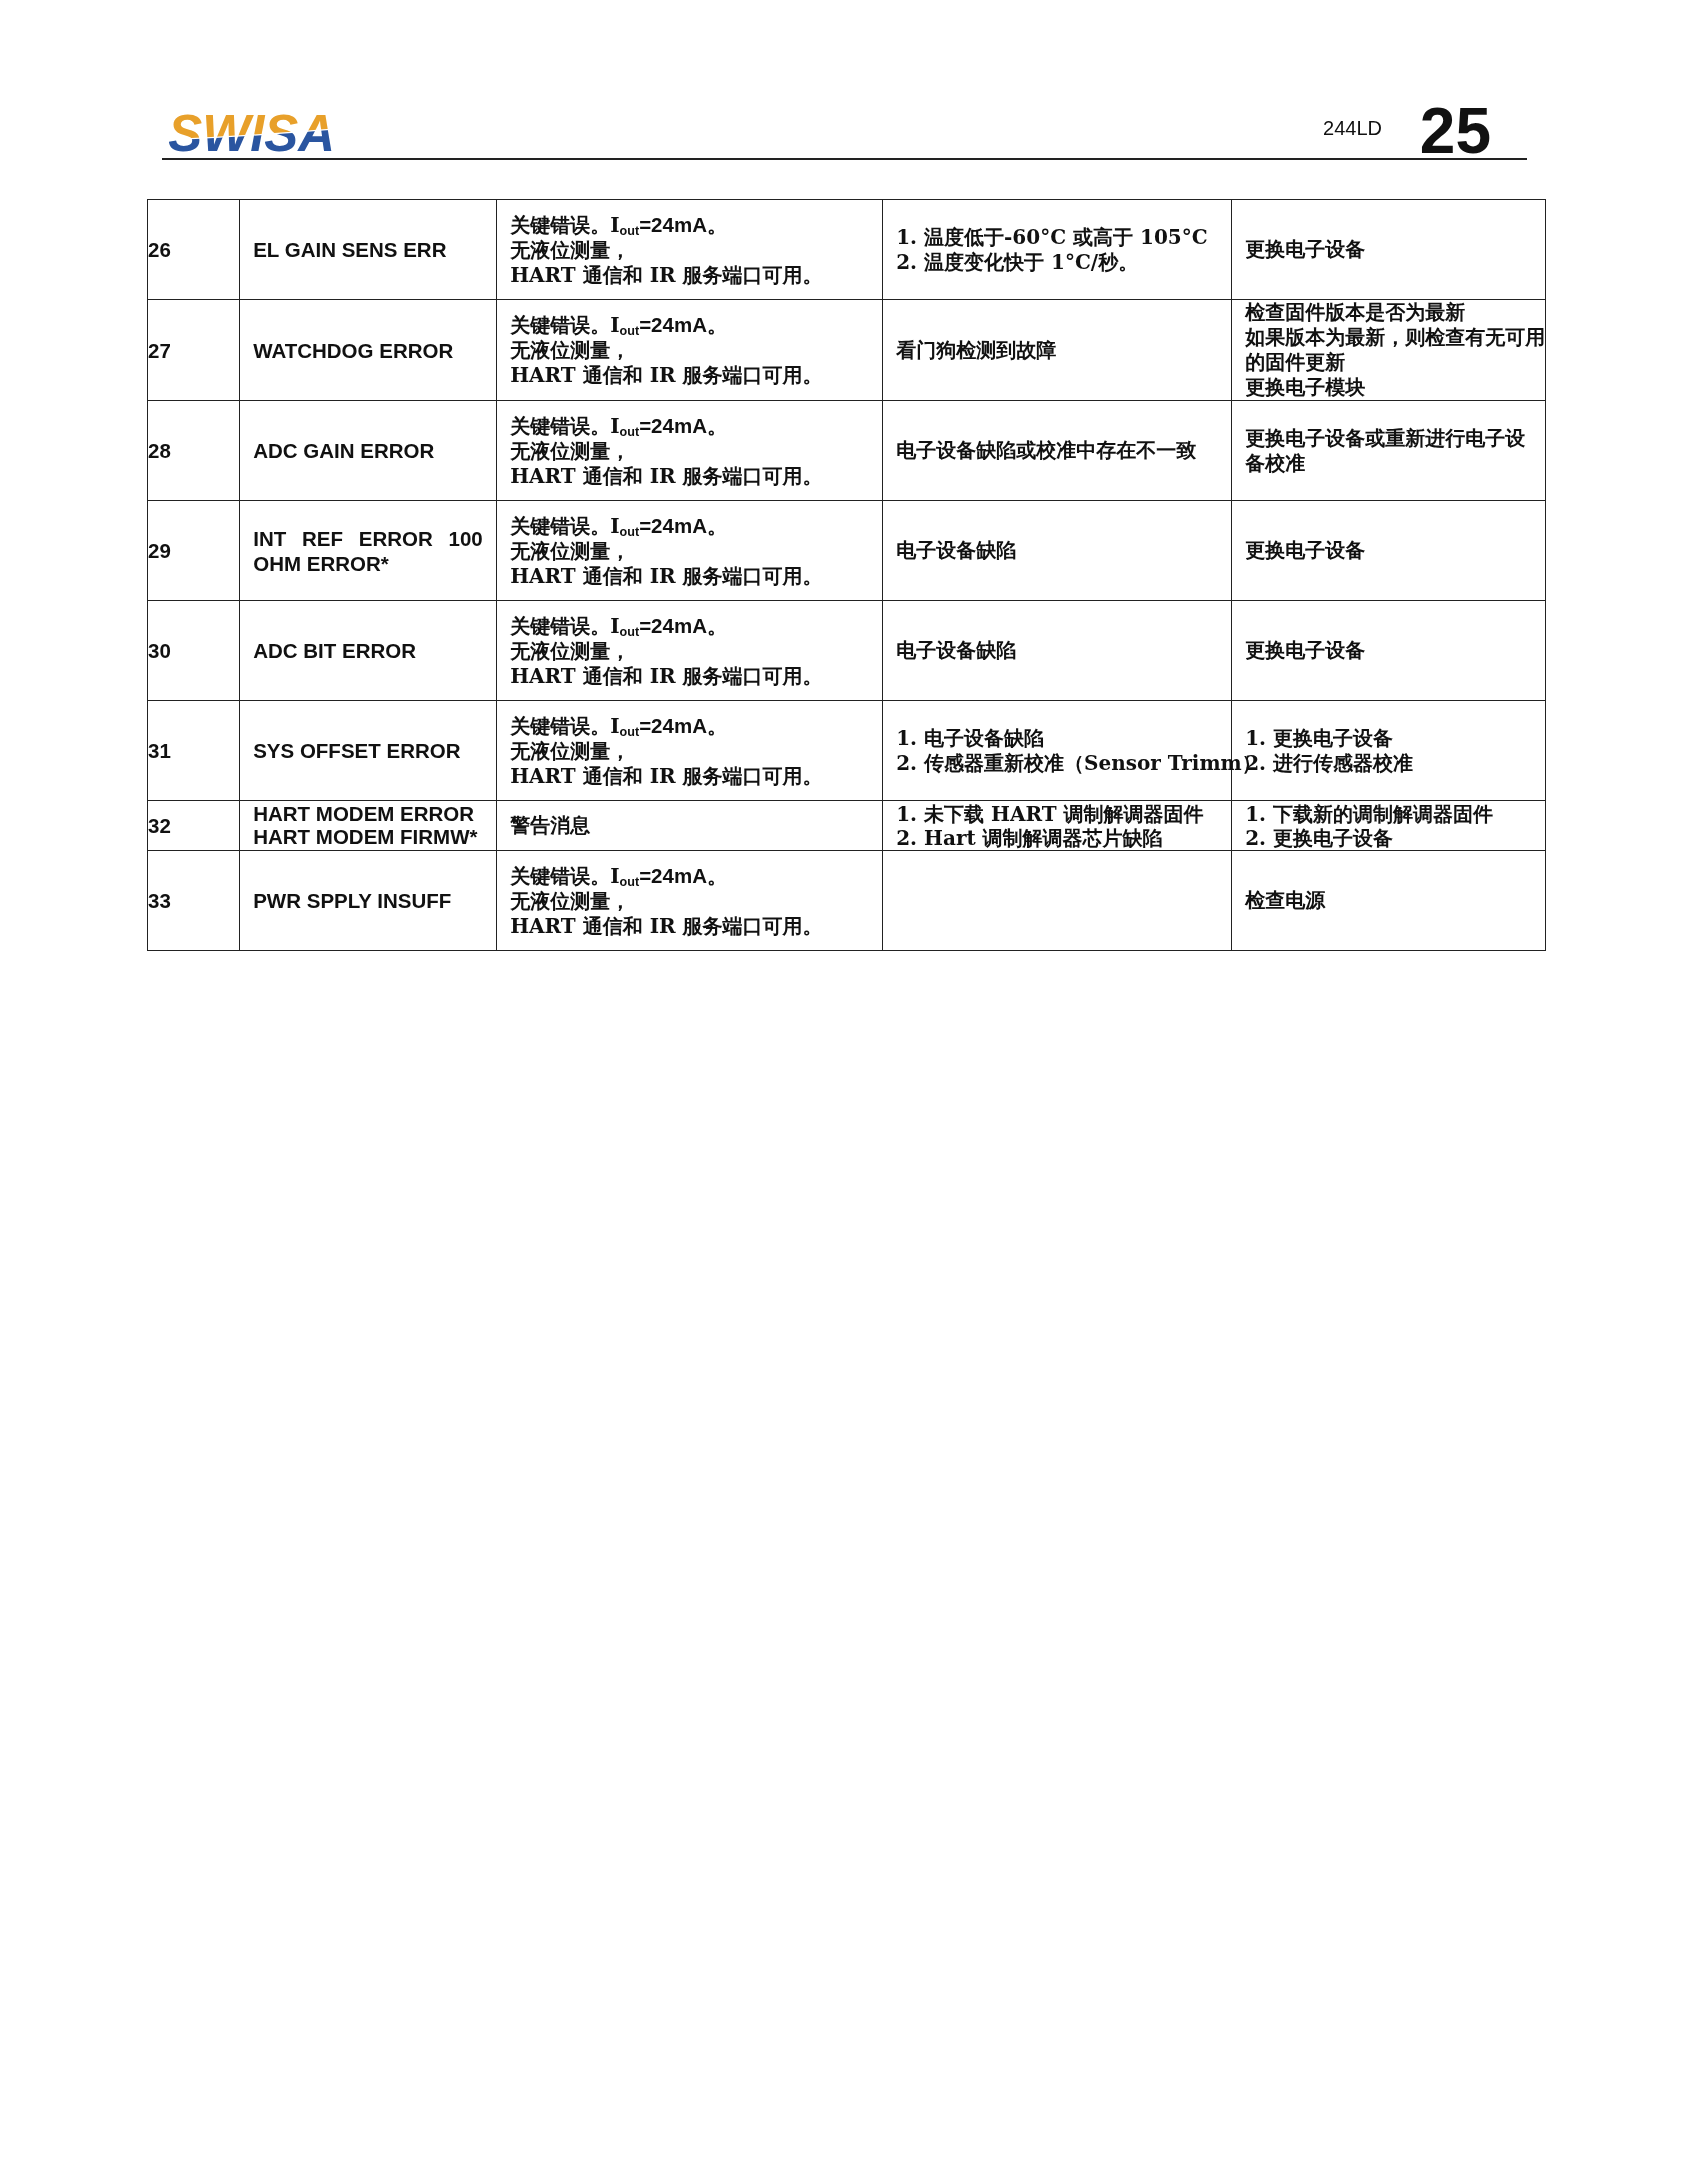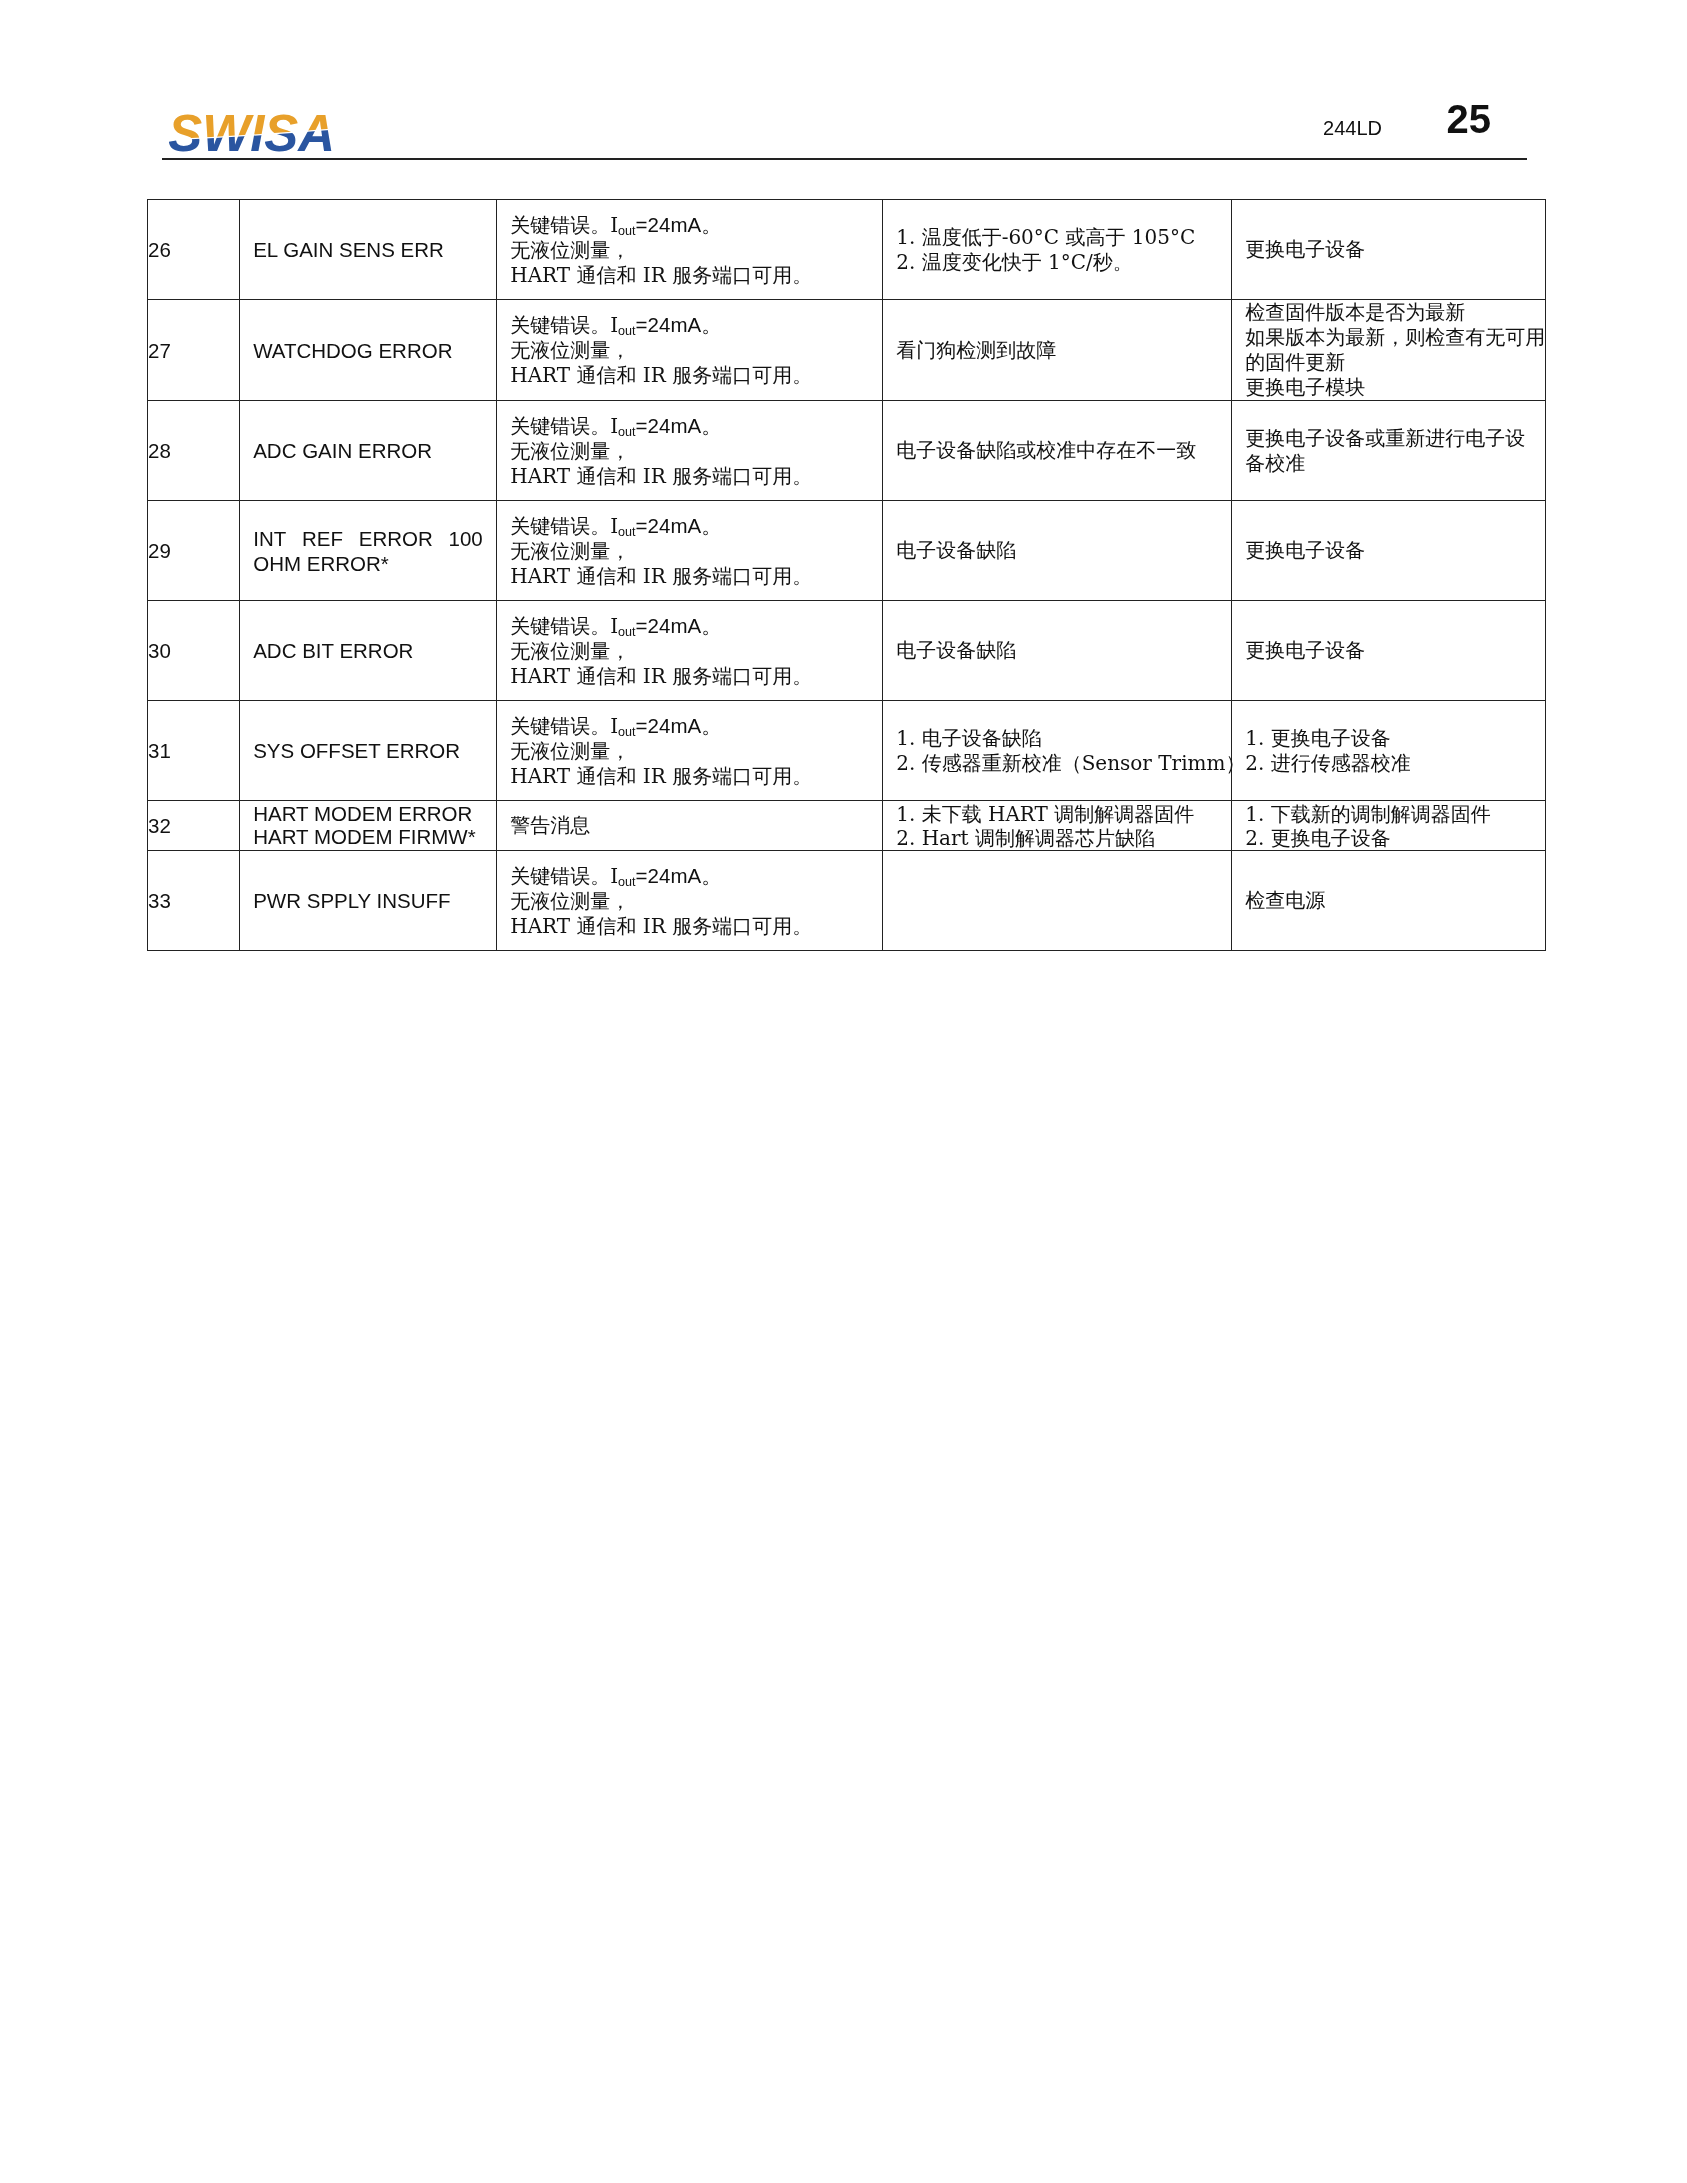--- a/index.html
+++ b/index.html
@@ -4,26 +4,26 @@
   <style>
     html, body { margin: 0; padding: 0; background: #ffffff; }
     body { width: 1687px; height: 2183px; position: relative; font-family: "Liberation Sans", "DejaVu Sans", sans-serif; color: #111; }
     .page { position: absolute; left: 0; top: 0; width: 1687px; height: 2183px; }
 
     
     .header { position: absolute; left: 162px; top: 99px; width: 1363px; height: 61px; }
     .logo { position: absolute; left: 5.3px; top: 6.6px; width: 172px; height: 50px; }
     .logo svg { width: 172px; height: 50px; display: block; }
     .doc-code { position: absolute; right: 143px; top: 18.5px; font-size: 20px; line-height: 1; }
-    .page-num { position: absolute; right: 34px; top: 0px; font-size: 40px; font-weight: bold; line-height: 1; }
+    .page-num { position: absolute; right: 34px; top: 0px; font-size: 64px; font-weight: bold; line-height: 1; }
     .header-rule { position: absolute; left: 162px; top: 158px; width: 1365px; height: 0; border-top: 2px solid #222; }
 
     
     table.err { position: absolute; left: 147px; top: 199px; width: 1397px; border-collapse: collapse; table-layout: fixed; }
-    table.err td { border: 1.3px solid #222; vertical-align: middle; padding: 0 13.2px; font-size: 20.5px; line-height: 25px; }
+    table.err td { border: 1.3px solid #222; vertical-align: middle; padding: 0 13.2px; font-size: 20.5px; line-height: 25px; font-weight: bold; }
     table.err tr.r-tall td { height: 99px; }
     table.err tr.r-short td { height: 49px; }
     table.err tr.r-foot td { height: 69px; }
     td.c-no { text-align: left; padding: 0 !important; }
     td.c-code { text-align: left; }
     .cjk { font-family: "DejaVu Serif", "Liberation Serif", serif; font-size: 20px; }
     .line { display: block; white-space: nowrap; }
     sub.sub-out { font-size: 12.6px; vertical-align: -2.6px; line-height: 0; }
     td.foot { padding-left: 93px !important; }
   </style>

